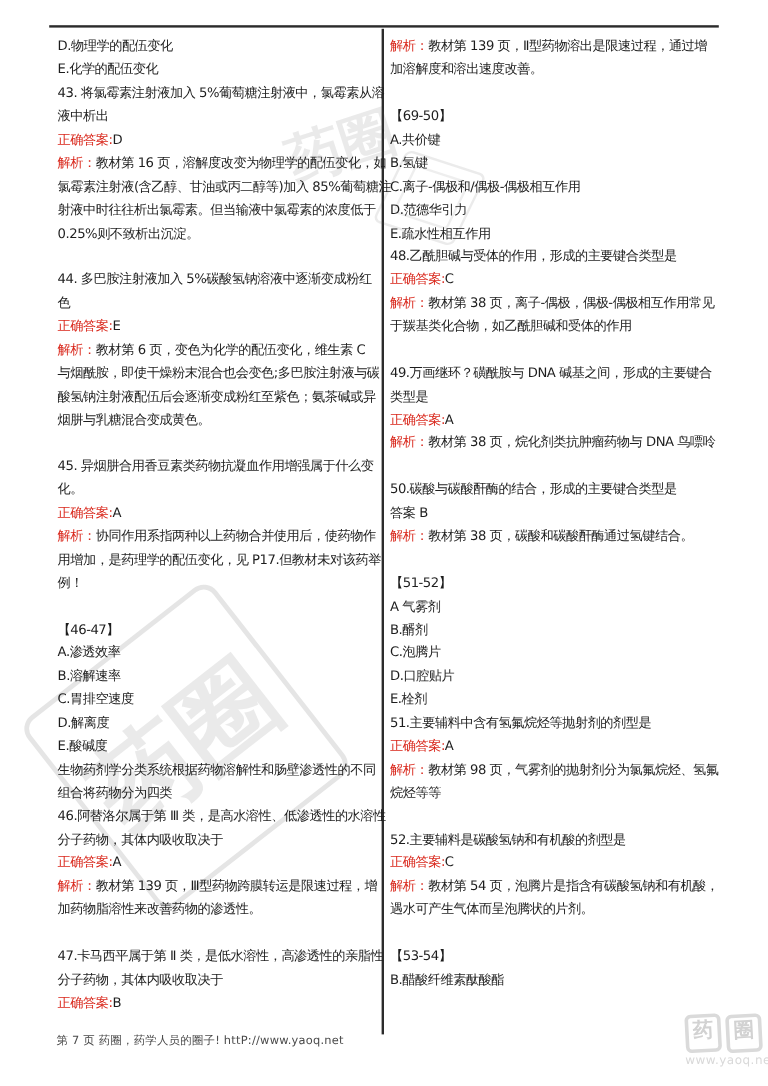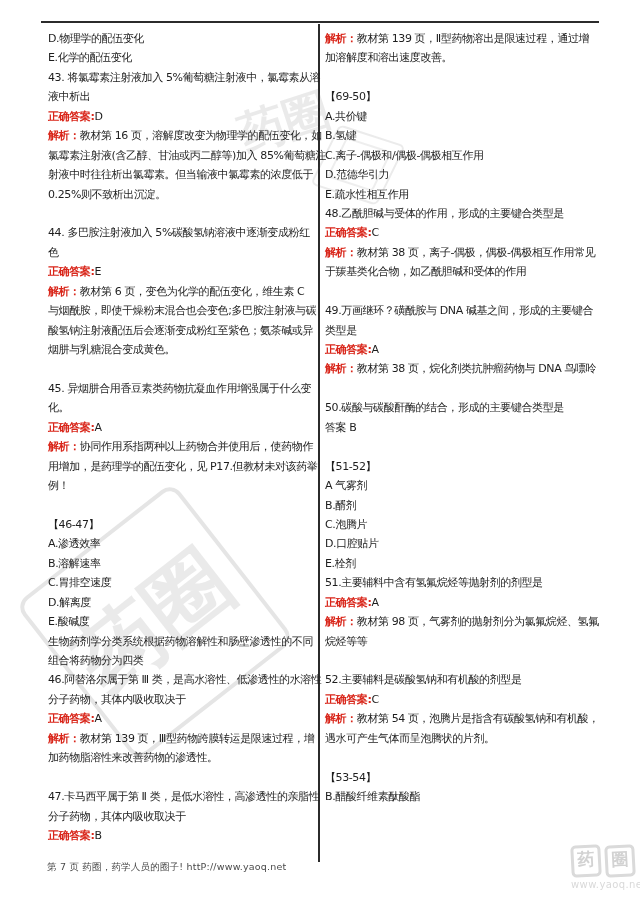--- a/index.html
+++ b/index.html
@@ -11,21 +11,21 @@
   }
   .top-rule{position:absolute;left:41px;top:21px;width:558px;height:2px;background:#2b2b2b;}
   .column-divider{position:absolute;left:318px;top:24px;width:2px;height:838px;background:#2b2b2b;}
   .col{position:absolute;top:29px;}
   .col-left{left:48px;width:268px;}
   .col-right{left:325px;width:287px;}
   .line{
     height:19.45px;line-height:19.45px;font-size:11px;letter-spacing:-0.4px;
     white-space:nowrap;color:#1d1d1d;
   }
-  .line .red{color:var(--accent-red,#d9261a);font-weight:bold;}
+  .line .red{color:var(--accent-red,#d9261a);}
   .footer{
     position:absolute;left:47px;top:861px;font-size:9.5px;color:#4a4a4a;
     letter-spacing:0.2px;white-space:nowrap;
   }
   
   .wm{position:absolute;pointer-events:none;}
   .wm-stamp-large{
     left:55px;top:522px;width:192px;height:192px;
     border:4px solid rgba(125,125,125,0.20);border-radius:14px;
     transform:rotate(-38deg);
@@ -126,20 +126,21 @@
     <div class="line"><span class="red">解析：</span><span>教材第 38 页，离子-偶极，偶极-偶极相互作用常见</span></div>
     <div class="line"><span>于羰基类化合物，如乙酰胆碱和受体的作用</span></div>
     <div class="line"></div>
     <div class="line"><span>49.万画继环？磺酰胺与 DNA 碱基之间，形成的主要键合</span></div>
     <div class="line"><span>类型是</span></div>
     <div class="line"><span class="red">正确答案:</span><span>A</span></div>
     <div class="line"><span class="red">解析：</span><span>教材第 38 页，烷化剂类抗肿瘤药物与 DNA 鸟嘌呤</span></div>
     <div class="line"></div>
     <div class="line"><span>50.碳酸与碳酸酐酶的结合，形成的主要键合类型是</span></div>
     <div class="line"><span>答案 B</span></div>
+    <div class="line"><span class="red">解析：</span><span>教材第 38 页，碳酸和碳酸酐酶通过氢键结合。</span></div>
     <div class="line"></div>
     <div class="line"><span>【51-52】</span></div>
     <div class="line"><span>A 气雾剂</span></div>
     <div class="line"><span>B.醑剂</span></div>
     <div class="line"><span>C.泡腾片</span></div>
     <div class="line"><span>D.口腔贴片</span></div>
     <div class="line"><span>E.栓剂</span></div>
     <div class="line"><span>51.主要辅料中含有氢氟烷烃等抛射剂的剂型是</span></div>
     <div class="line"><span class="red">正确答案:</span><span>A</span></div>
     <div class="line"><span class="red">解析：</span><span>教材第 98 页，气雾剂的抛射剂分为氯氟烷烃、氢氟</span></div>

